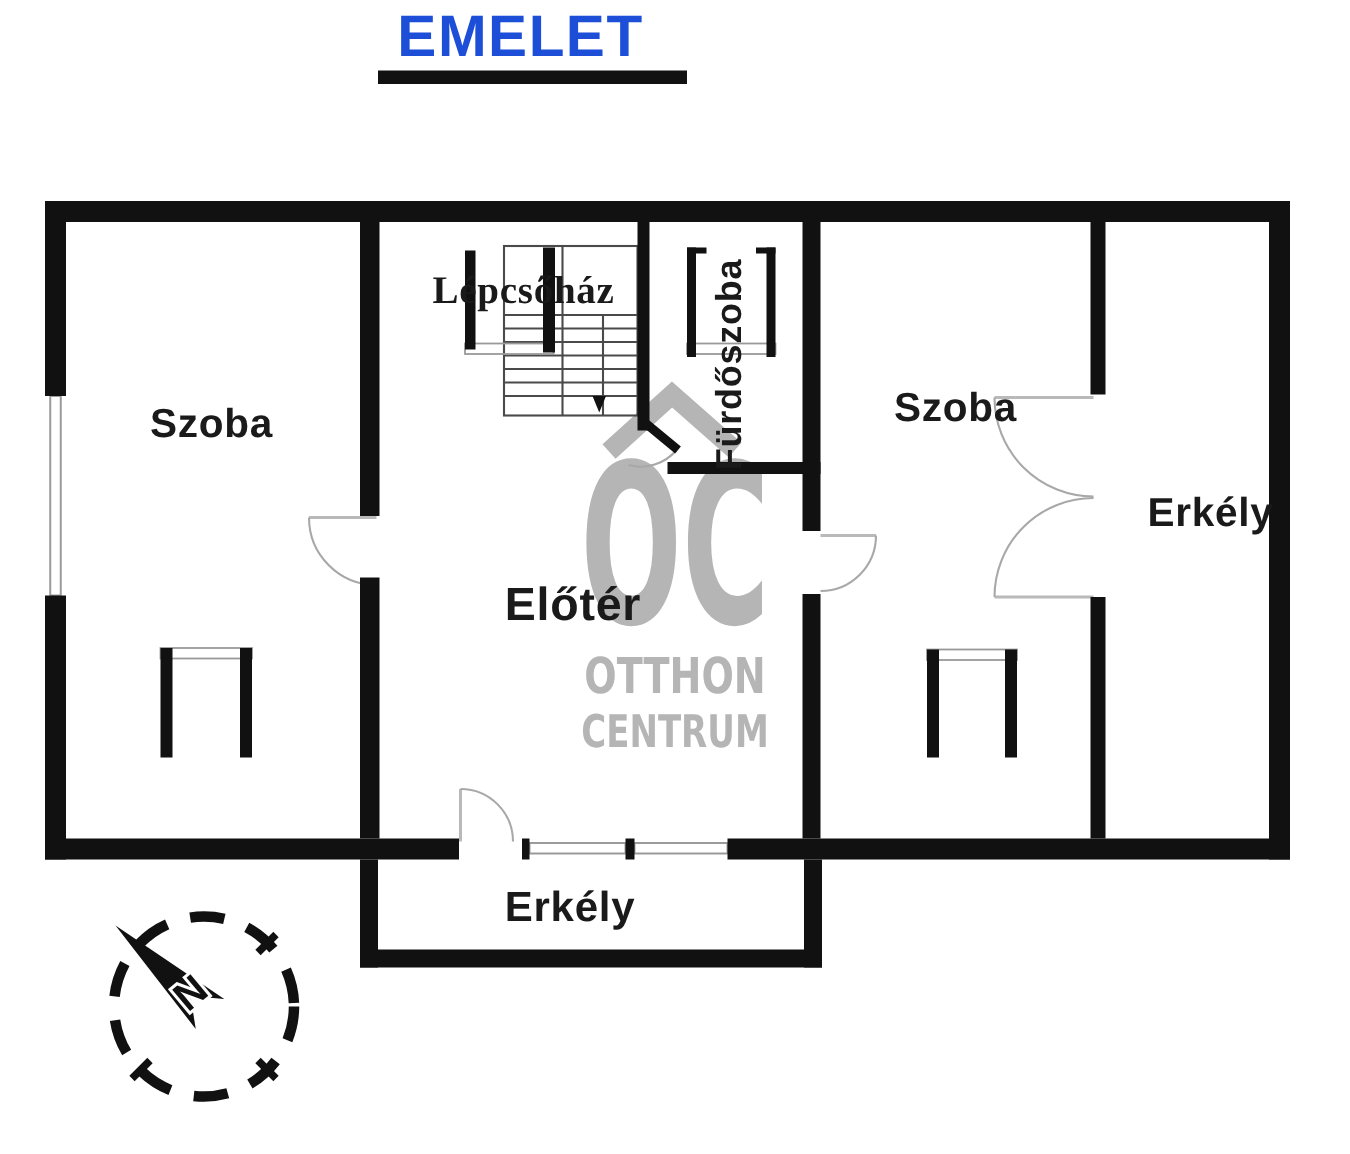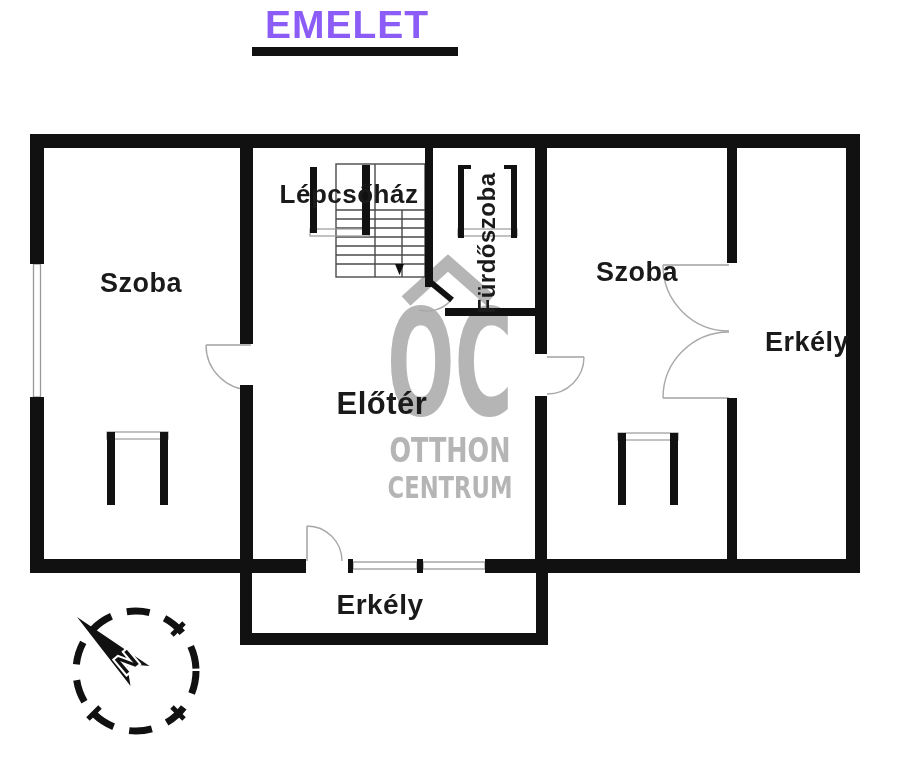--- a/index.html
+++ b/index.html
@@ -8,21 +8,21 @@
     font-family:"Liberation Sans",sans-serif;
   }
   #plan-svg{position:absolute;left:0;top:0;}
   .label{
     position:absolute;font-weight:700;color:#1a1a1a;white-space:nowrap;
     transform:translate(-50%,-50%);line-height:1;letter-spacing:0.5px;
   }
   .label.vertical{transform:translate(-50%,-50%) rotate(-90deg);}
   #page-title{
     position:absolute;left:347px;top:25px;transform:translate(-50%,-50%);
-    font-size:39px;font-weight:700;color:#8b5cf6;letter-spacing:1px;white-space:nowrap;
+    font-size:39px;font-weight:700;color:#1d4ed8;letter-spacing:1px;white-space:nowrap;
   }
   #title-underline{
     position:absolute;left:252px;top:47px;width:206px;height:9px;background:#111;
   }
   .wm-text{fill:#b5b5b5;font-family:"DejaVu Sans",sans-serif;font-weight:700;}
 </style>
 </head>
 <body>
 
 <div id="stage">
@@ -131,20 +131,20 @@
       </g>
       <polygon points="77,617 149.5,666 127,664 130.5,686" fill="#111"></polygon>
       <text x="127" y="671" font-size="27" font-weight="700" text-anchor="middle" font-family="Liberation Sans, sans-serif" fill="#111" stroke="#ffffff" stroke-width="4" paint-order="stroke" transform="rotate(-40 127 662)">N</text>
     </g>
   </svg>
 
   <div id="page-title">EMELET</div>
   <div id="title-underline"></div>
 
   <div class="label" style="left:141px;top:283px;font-size:27px;">Szoba</div>
-  <div class="label" style="left:349px;top:194px;font-size:26px;">Lépcsőház</div>
+  <div class="label" style="left:349px;top:194px;font-size:26px;font-family:Liberation Serif, serif;">Lépcsőház</div>
   <div class="label vertical" style="left:487px;top:243px;font-size:24px;">Fürdőszoba</div>
   <div class="label" style="left:637px;top:272px;font-size:27px;">Szoba</div>
   <div class="label" style="left:807px;top:342px;font-size:27px;">Erkély</div>
   <div class="label" style="left:382px;top:403px;font-size:31px;">Előtér</div>
   <div class="label" style="left:380px;top:605px;font-size:28px;">Erkély</div>
 
 </div>
 
 </body></html>

